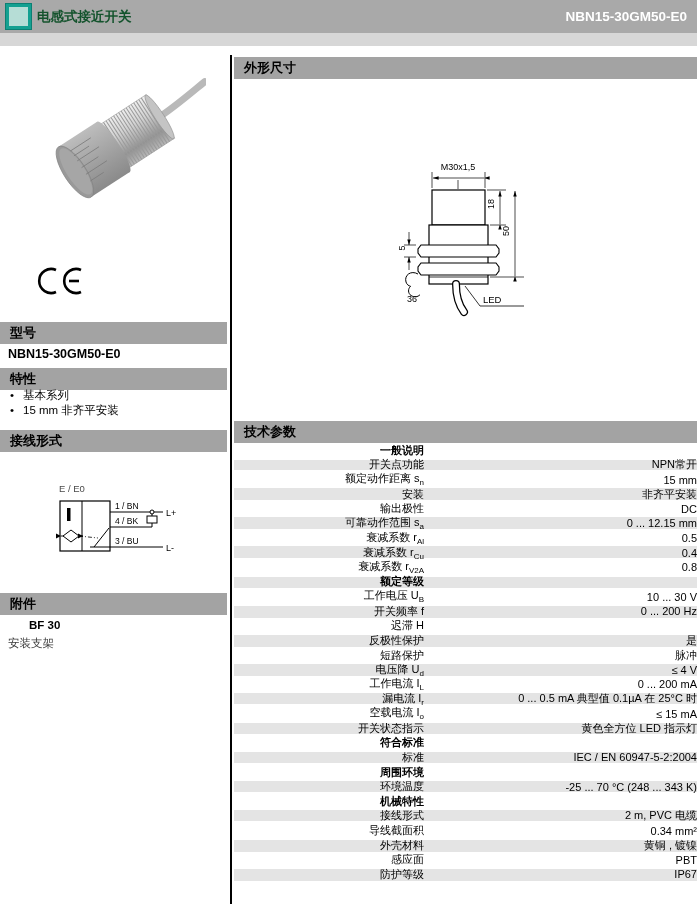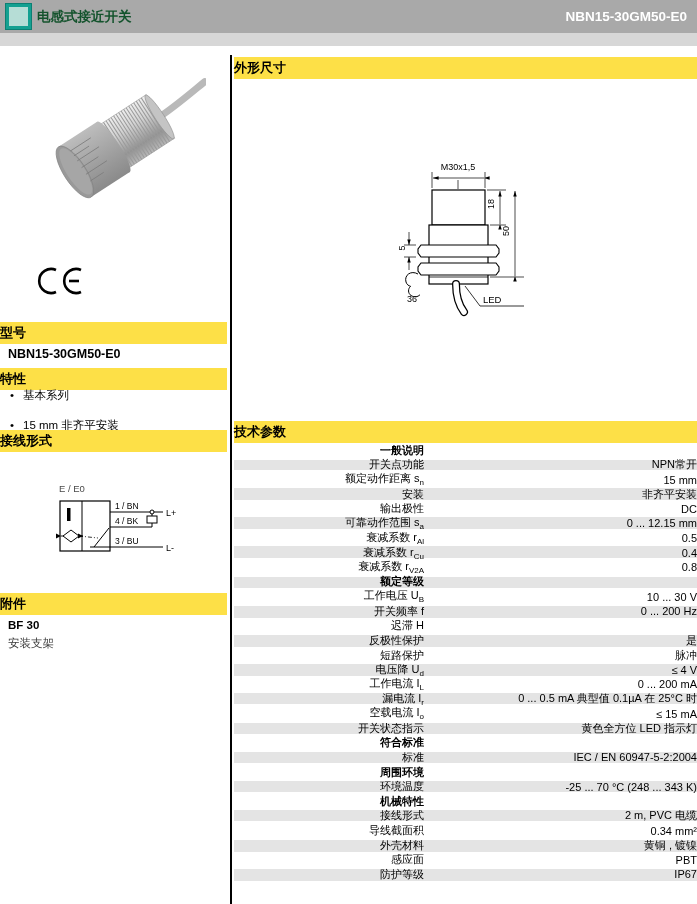--- a/index.html
+++ b/index.html
@@ -10,22 +10,22 @@
   #topbar{position:absolute;left:0;top:0;width:697px;height:33px;background:#a9a9a9;}
   #topbar-strip{position:absolute;left:0;top:33px;width:697px;height:13px;background:#d7d7d7;}
   #brand-icon{position:absolute;left:6px;top:4px;width:19px;height:19px;background:#b6ddd6;
               border:3px solid #14a091;outline:1px solid #0c7f73;}
   #topbar .title{position:absolute;left:37px;top:0;height:33px;line-height:33px;color:#14532d;
                  font-weight:bold;font-size:13.5px;}
   #topbar .model{position:absolute;right:10px;top:0;height:33px;line-height:33px;color:#fff;
                  font-weight:bold;font-size:13.5px;}
 
   
-  .secbar{position:absolute;height:22px;background:#fde047;font-weight:bold;font-size:13px;
-          line-height:22px;box-sizing:border-box;}
+  .secbar{position:absolute;height:22px;background:#a3a3a3;font-weight:bold;font-size:13px;
+          line-height:22px;padding-left:10px;box-sizing:border-box;}
   .secbar.left{left:0;width:227px;}
   .secbar.right{left:234px;width:463px;}
 
   
   #vsep{position:absolute;left:230px;top:55px;width:2px;height:849px;background:#000;}
 
   
   .ltext{position:absolute;left:8px;font-size:11.5px;}
   .bold{font-weight:bold;}
   .feat-item{position:absolute;left:10px;font-size:11.5px;}
@@ -117,21 +117,21 @@
       <path d="M47,5 A12,12 0 1 0 47,27"></path>
       <line x1="35" y1="16" x2="45" y2="16"></line>
     </g>
   </svg>
 
   <div class="secbar left" style="top:322px;">型号</div>
   <div class="ltext bold" style="top:347px;font-size:12.5px;">NBN15-30GM50-E0</div>
 
   <div class="secbar left" style="top:368px;">特性</div>
   <div class="feat-item" style="top:388px;"><span>基本系列</span></div>
-  <div class="feat-item" style="top:403px;margin-top:15px;"><span>15 mm 非齐平安装</span></div>
+  <div class="feat-item" style="top:403px;"><span>15 mm 非齐平安装</span></div>
 
   <div class="secbar left" style="top:430px;">接线形式</div>
 
   <svg style="position:absolute;left:50px;top:478px;" width="155" height="92" viewBox="0 0 155 92">
     <defs>
       <marker id="ah" markerWidth="8" markerHeight="8" refX="6" refY="3" orient="auto">
         <path d="M0,0 L6,3 L0,6 Z" fill="#000"></path>
       </marker>
     </defs>
     <text x="9" y="14" font-size="9.5" fill="#4a4a4a">E / E0</text>
@@ -150,21 +150,21 @@
     <rect x="97" y="38" width="10" height="7" fill="#fff" stroke="#000" stroke-width="1"></rect>
     <circle cx="102" cy="34" r="2" fill="#fff" stroke="#000" stroke-width="1"></circle>
     <text x="65" y="31" font-size="8.5">1 / BN</text>
     <text x="65" y="46" font-size="8.5">4 / BK</text>
     <text x="65" y="66" font-size="8.5">3 / BU</text>
     <text x="116" y="38" font-size="9">L+</text>
     <text x="116" y="73" font-size="9">L-</text>
   </svg>
 
   <div class="secbar left" style="top:593px;">附件</div>
-  <div class="ltext bold" style="top:619px;">BF 30</div>
+  <div class="ltext bold" style="top:619px;margin-left:21px;">BF 30</div>
   <div class="ltext" style="top:636px;color:#3c3c3c;">安装支架</div>
 
   <div class="secbar right" style="top:57px;">外形尺寸</div>
 
   <svg style="position:absolute;left:234px;top:82px;" width="463" height="340" viewBox="0 0 463 340">
     <defs>
       <marker id="da" markerWidth="9" markerHeight="8" refX="8" refY="3" orient="auto">
         <path d="M0,0.5 L8,3 L0,5.5 Z" fill="#000"></path>
       </marker>
     </defs>

